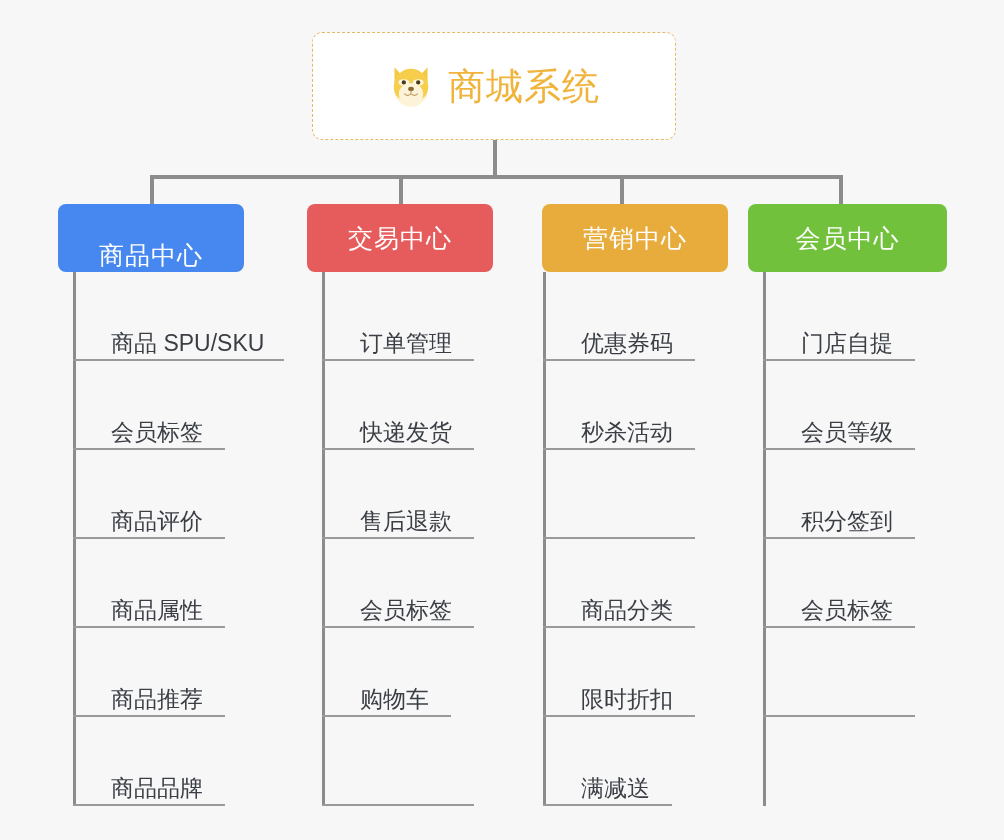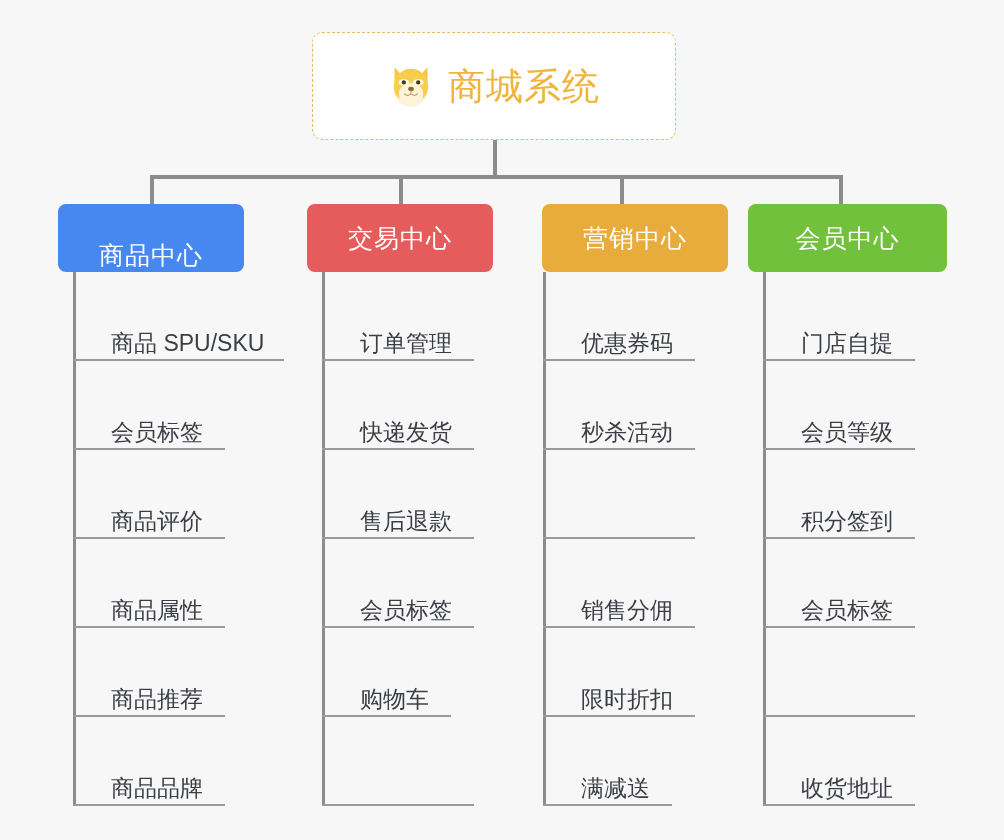--- a/index.html
+++ b/index.html
@@ -222,21 +222,21 @@
       </li>
       <li class="leaf-item">
         <span class="leaf-underline" style="width: 152px; background: rgb(154, 154, 154);"></span>
         <span class="leaf-label">秒杀活动</span>
       </li>
       <li class="leaf-item">
         <span class="leaf-underline" style="width: 152px; background: rgb(154, 154, 154);"></span>
       </li>
       <li class="leaf-item">
         <span class="leaf-underline" style="width: 152px; background: rgb(154, 154, 154);"></span>
-        <span class="leaf-label">销售分佣</span>
+        <span class="leaf-label">商品分类</span>
       </li>
       <li class="leaf-item">
         <span class="leaf-underline" style="width: 152px; background: rgb(154, 154, 154);"></span>
         <span class="leaf-label">限时折扣</span>
       </li>
       <li class="leaf-item">
         <span class="leaf-underline" style="width: 129px; background: rgb(154, 154, 154);"></span>
         <span class="leaf-label">满减送</span>
       </li>
     </ul>
@@ -260,20 +260,16 @@
         <span class="leaf-underline" style="width: 152px; background: rgb(154, 154, 154);"></span>
         <span class="leaf-label">积分签到</span>
       </li>
       <li class="leaf-item">
         <span class="leaf-underline" style="width: 152px; background: rgb(154, 154, 154);"></span>
         <span class="leaf-label">会员标签</span>
       </li>
       <li class="leaf-item">
         <span class="leaf-underline" style="width: 152px; background: rgb(154, 154, 154);"></span>
       </li>
-      <li class="leaf-item">
-        <span class="leaf-underline" style="width: 152px; background: rgb(154, 154, 154);"></span>
-        <span class="leaf-label">收货地址</span>
-      </li>
     </ul>
   </div>
 
 </div>
 
 </body></html>

